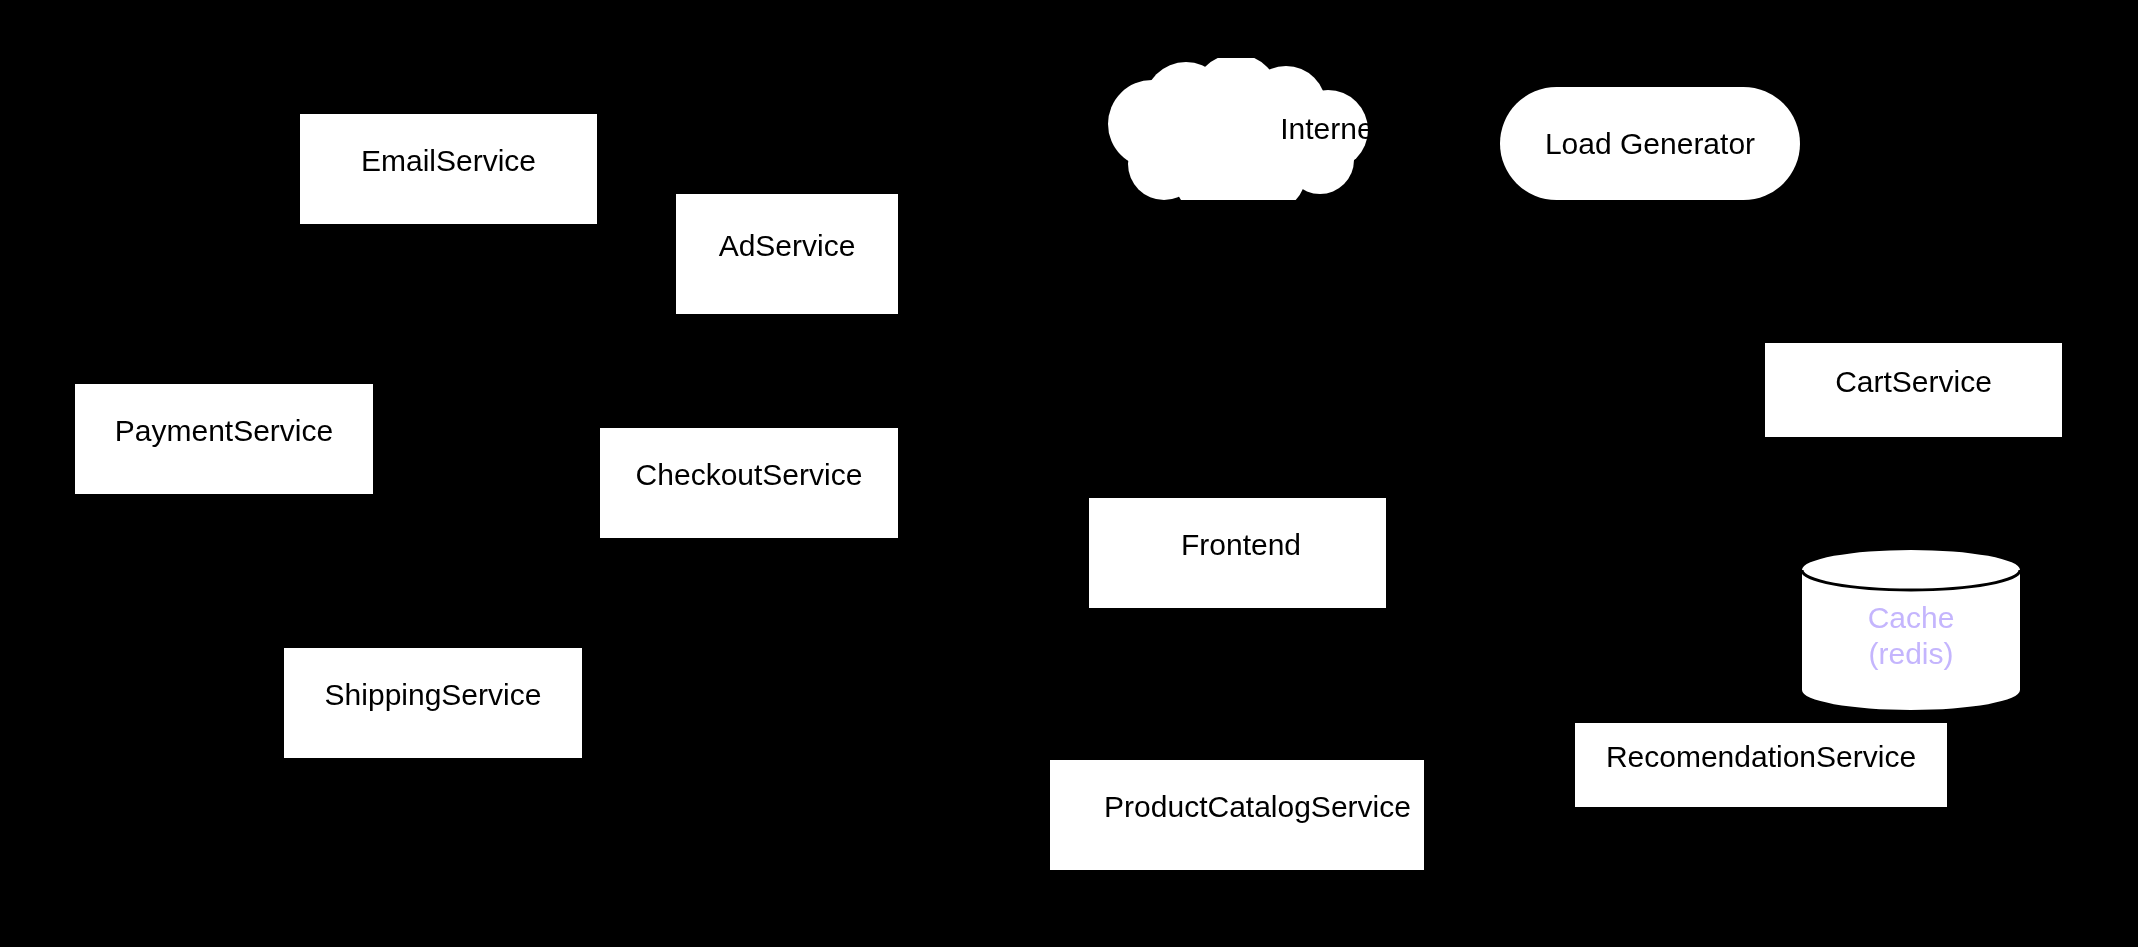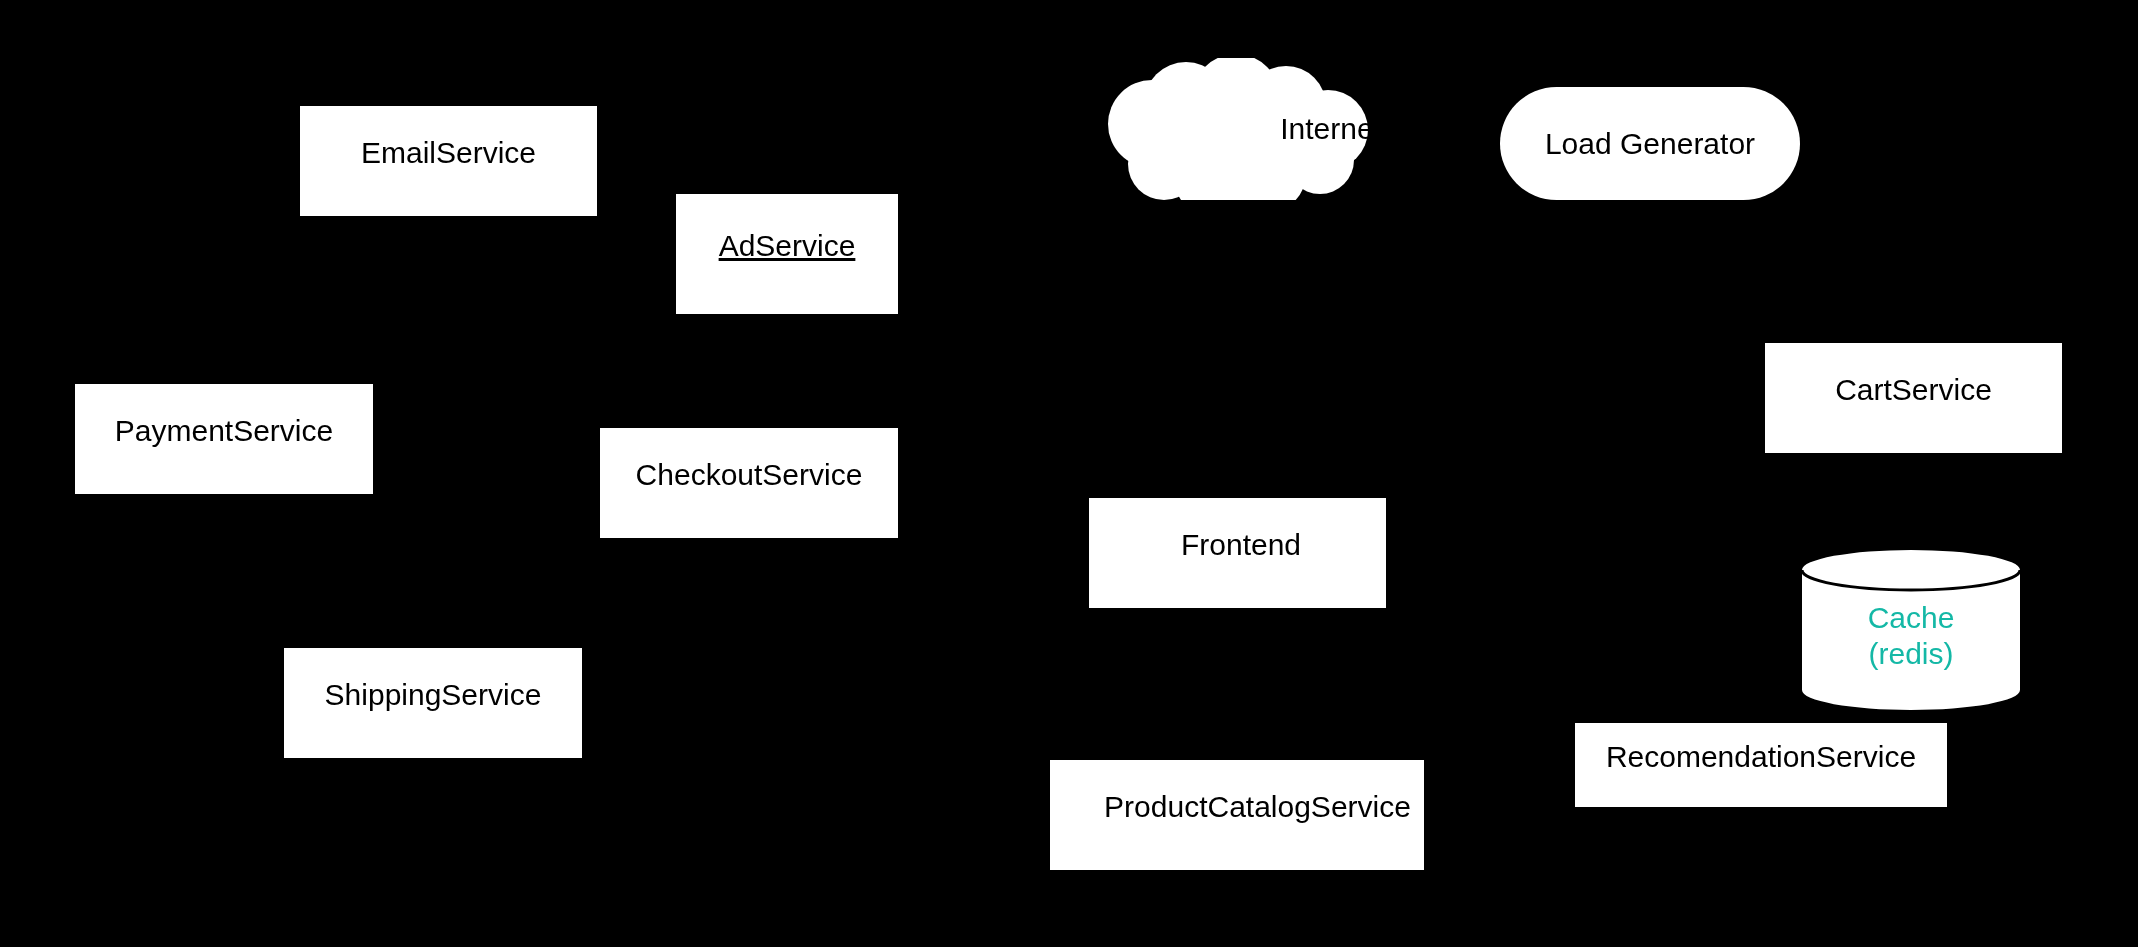--- a/index.html
+++ b/index.html
@@ -75,55 +75,55 @@
     height: 100%;
     display: block;
   }
   .cylinder .cyl-label {
     position: absolute;
     left: 0;
     right: 0;
     top: 54%;
     transform: translateY(-50%);
     text-align: center;
-    color: #14b8a6;
+    color: #c4b5fd;
     font-family: "Liberation Sans", sans-serif;
     font-size: 30px;
     line-height: 1.2;
     white-space: pre-line;
     pointer-events: none;
   }
 </style>
 </head>
 <body>
 
 <div id="canvas">
-    <div class="node rect" style="left: 300px; top: 106px; width: 297px; height: 110px;"><span style="position: relative; top: -8px;">EmailService</span></div>
-    <div class="node rect" style="left: 676px; top: 194px; width: 222px; height: 120px;"><span style="position: relative; top: -8px; text-decoration: underline;">AdService</span></div>
+    <div class="node rect" style="left: 300px; top: 114px; width: 297px; height: 110px;"><span style="position: relative; top: -8px;">EmailService</span></div>
+    <div class="node rect" style="left: 676px; top: 194px; width: 222px; height: 120px;"><span style="position: relative; top: -8px;">AdService</span></div>
     <div class="cloud" style="left: 1090px; top: 58px; width: 292px; height: 142px;">
       <svg class="cloud-svg" viewBox="0 0 292 142" preserveAspectRatio="none">
         <g fill="#ffffff">
           <circle cx="62" cy="66" r="44"></circle>
           <circle cx="96" cy="46" r="42"></circle>
           <circle cx="146" cy="40" r="44"></circle>
           <circle cx="196" cy="48" r="40"></circle>
           <circle cx="238" cy="72" r="40"></circle>
           <circle cx="230" cy="102" r="34"></circle>
           <circle cx="178" cy="116" r="38"></circle>
           <circle cx="122" cy="120" r="38"></circle>
           <circle cx="74" cy="106" r="36"></circle>
           <circle cx="148" cy="80" r="62"></circle>
         </g>
       </svg>
       <div class="cloud-label">Internet</div>
     </div>
     <div class="node rounded" style="left: 1500px; top: 87px; width: 300px; height: 113px;"><span>Load Generator</span></div>
     <div class="node rect" style="left: 75px; top: 384px; width: 298px; height: 110px; text-align: center;"><span style="position: relative; top: -8px;">PaymentService</span></div>
     <div class="node rect" style="left: 600px; top: 384px; width: 298px; height: 110px; margin-top: 44px;"><span style="position: relative; top: -8px;">CheckoutService</span></div>
-    <div class="node rect" style="left: 1765px; top: 343px; width: 297px; height: 110px;"><span style="position: relative; top: -8px;">CartService</span></div>
+    <div class="node rect" style="left: 1765px; top: 343px; width: 297px; height: 94px;"><span style="position: relative; top: -8px;">CartService</span></div>
     <div class="node rect" style="left: 1089px; top: 498px; width: 297px; height: 110px; padding-left: 7px;"><span style="position: relative; top: -8px;">Frontend</span></div>
     <div class="cylinder" style="left: 1800px; top: 550px; width: 222px; height: 160px;">
       <svg class="cyl-svg" viewBox="0 0 222 160" preserveAspectRatio="none">
         <path d="M 2,20 A 109,20 0 0 1 220,20 L 220,140 A 109,20 0 0 1 2,140 Z" fill="#ffffff" stroke="none"></path>
         <path d="M 2,20 A 109,20 0 0 0 220,20" fill="none" stroke="#000000" stroke-width="3"></path>
       </svg>
       <div class="cyl-label">Cache
 (redis)</div>
     </div>
     <div class="node rect" style="left: 284px; top: 648px; width: 298px; height: 110px;"><span style="position: relative; top: -8px;">ShippingService</span></div>

